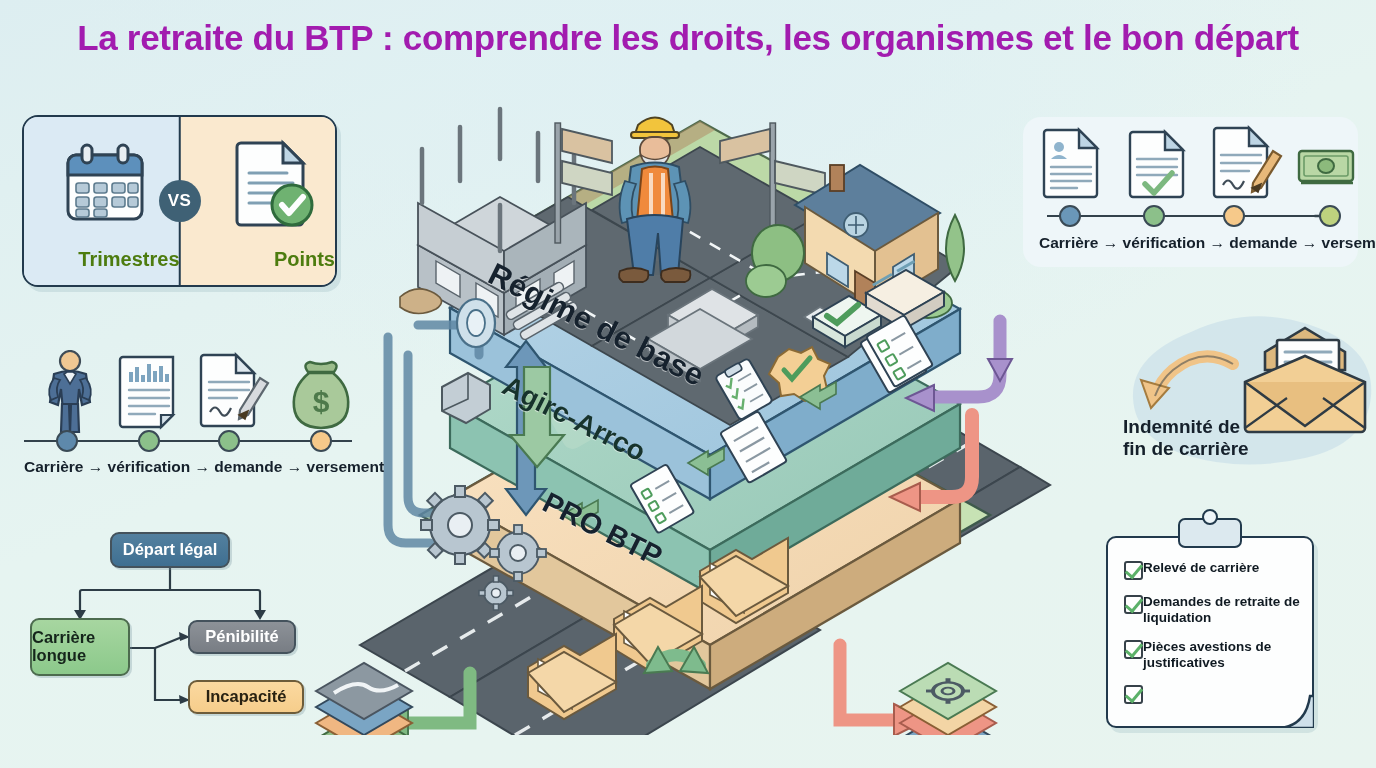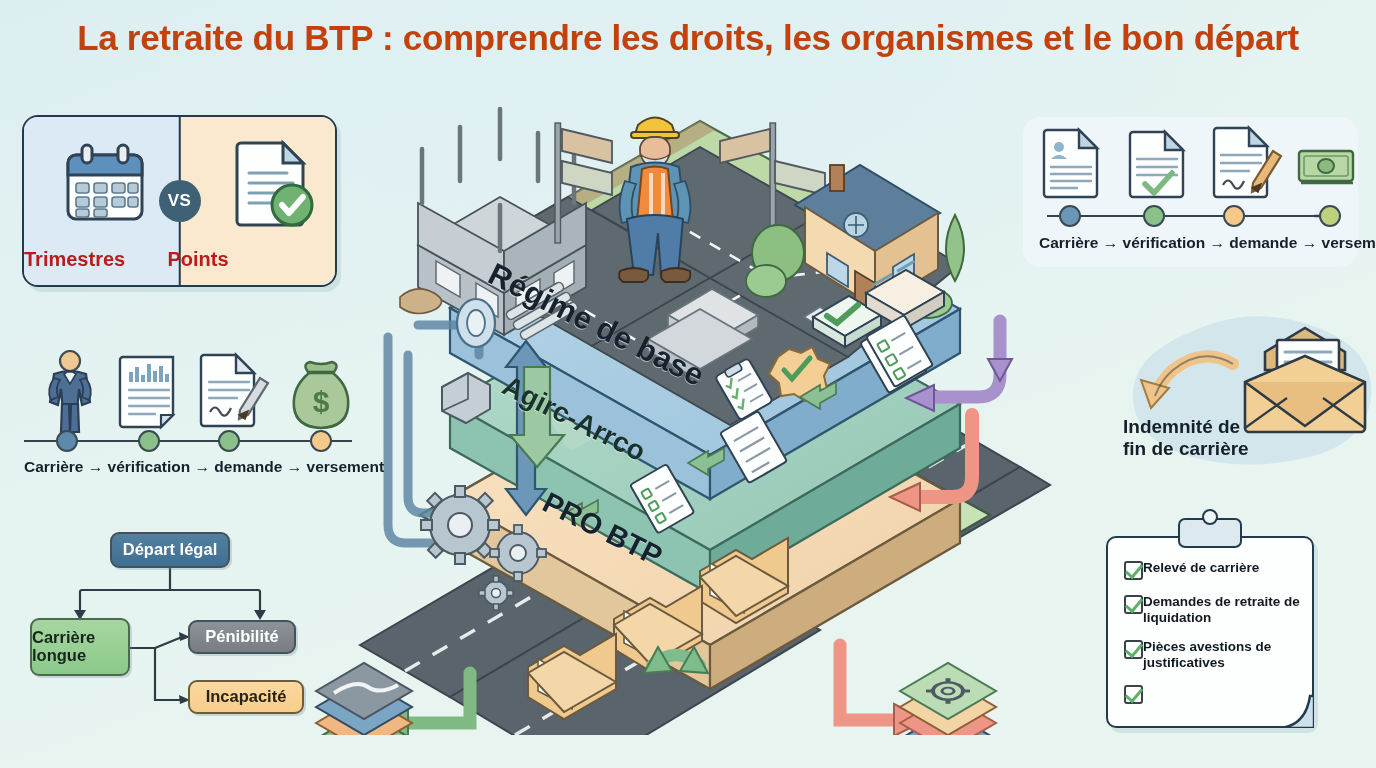--- a/index.html
+++ b/index.html
@@ -10,40 +10,40 @@
       radial-gradient(ellipse 900px 500px at 50% 8%, #dff0f3 0%, rgba(223,240,243,0) 70%),
       linear-gradient(160deg, #ddeef1 0%, #e6f4f1 45%, #e8f4ef 100%);
     position: relative;
   }
   #stage { position: absolute; inset: 0; }
   .abs { position: absolute; }
 
   
   #title {
     top: 18px; left: 0; width: 1376px; text-align: center;
-    font-size: 35px; font-weight: bold; color: #c2410c;
+    font-size: 35px; font-weight: bold; color: #a21caf;
     letter-spacing: -0.3px; font-family: "Liberation Sans", sans-serif;
   }
 
   
   .card {
     border-radius: 16px; border: 2.5px solid #223a4d;
     box-shadow: 4px 5px 0 rgba(140,175,185,.25);
   }
   .softcard {
     border-radius: 18px; background: #eef6f9;
   }
 
   
   #vscard { left: 22px; top: 115px; width: 315px; height: 172px; overflow: hidden; background:#dbeaf4; }
   #vscard .half { position: absolute; top: 0; height: 100%; width: 50%; }
   #vscard .left  { left: 0;   background: #dbeaf4; }
   #vscard .right { right: 0;  background: #fae9cf; }
   #vscard .divider { position: absolute; left: 50%; top: 0; width: 2.5px; height: 100%; background: #223a4d; transform: translateX(-50%); }
-  #vscard .lbl { position: absolute; bottom: 14px; width: 50%; text-align: left; font-size: 20px; font-weight: bold; color: #b91c1c; }
+  #vscard .lbl { position: absolute; bottom: 14px; width: 50%; text-align: right; font-size: 20px; font-weight: bold; color: #4d7c0f; }
   #vsbadge {
     position: absolute; left: 50%; top: 50%; transform: translate(-50%,-50%);
     width: 42px; height: 42px; border-radius: 50%; background: #3f6175;
     color: #fff; font-size: 17px; font-weight: bold; display: flex;
     align-items: center; justify-content: center; letter-spacing: .5px;
   }
 
   
   .tl-caption { font-size: 15.5px; font-weight: bold; color: #15202b; white-space: nowrap; }
   .tl-track { position: absolute; height: 2px; background: #33424c; }
@@ -513,21 +513,21 @@
         <path d="M20 34 h38"></path>
           <path d="M20 44 h44"></path>
           <path d="M20 54 h44"></path>
           <path d="M20 64 h30"></path>
       </g>
       <circle cx="63" cy="66" r="20" fill="#6fb271" stroke="#2f6b3c" stroke-width="3"></circle>
       <path d="M53 66 l7 8 l14 -16" fill="none" stroke="#fdfefe" stroke-width="6" stroke-linecap="round" stroke-linejoin="round"></path>
     </svg>
 
     <div class="lbl" style="left:0;">Trimestres</div>
-    <div class="lbl" style="right:12px;">Points</div>
+    <div class="lbl" style="right:0;">Points</div>
     <div id="vsbadge">VS</div>
   </div>
 
   <div class="abs softcard" id="tlcard-right">
     <svg class="abs" style="left:18px; top:10px;" width="62" height="72" viewBox="0 0 62 72">
       <path d="M6 3 h32 l18 18 v46 a3 3 0 0 1 -3 3 h-47 a3 3 0 0 1 -3 -3 v-61 a3 3 0 0 1 3 -3 Z" fill="#fdfefe" stroke="#2f4354" stroke-width="2.4"></path>
       <path d="M38 3 v18 h18 Z" fill="#bed5e4" stroke="#2f4354" stroke-width="2.4"></path>
       <circle cx="18" cy="20" r="5" fill="#8fb4cd"></circle>
       <path d="M10 32 q8 -8 16 0 Z" fill="#8fb4cd"></path>
       <g stroke="#8fa9ba" stroke-width="2.4" stroke-linecap="round">

